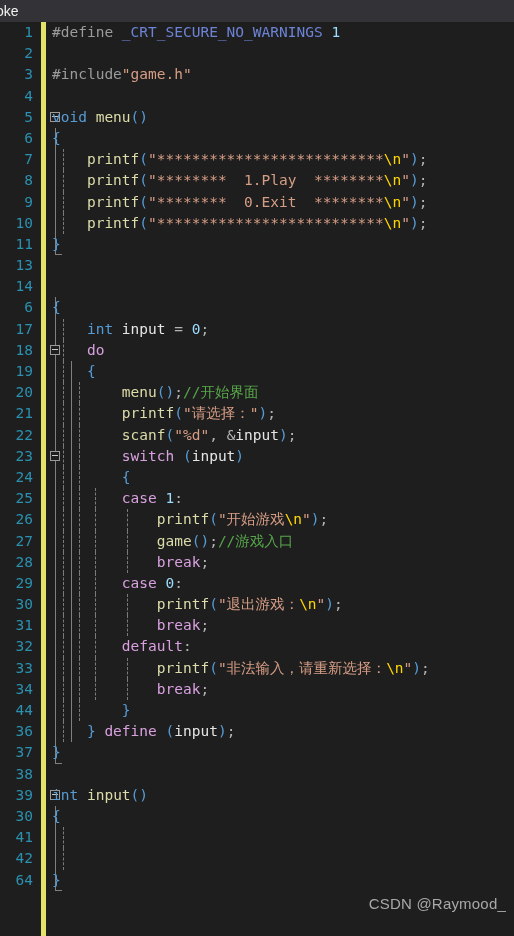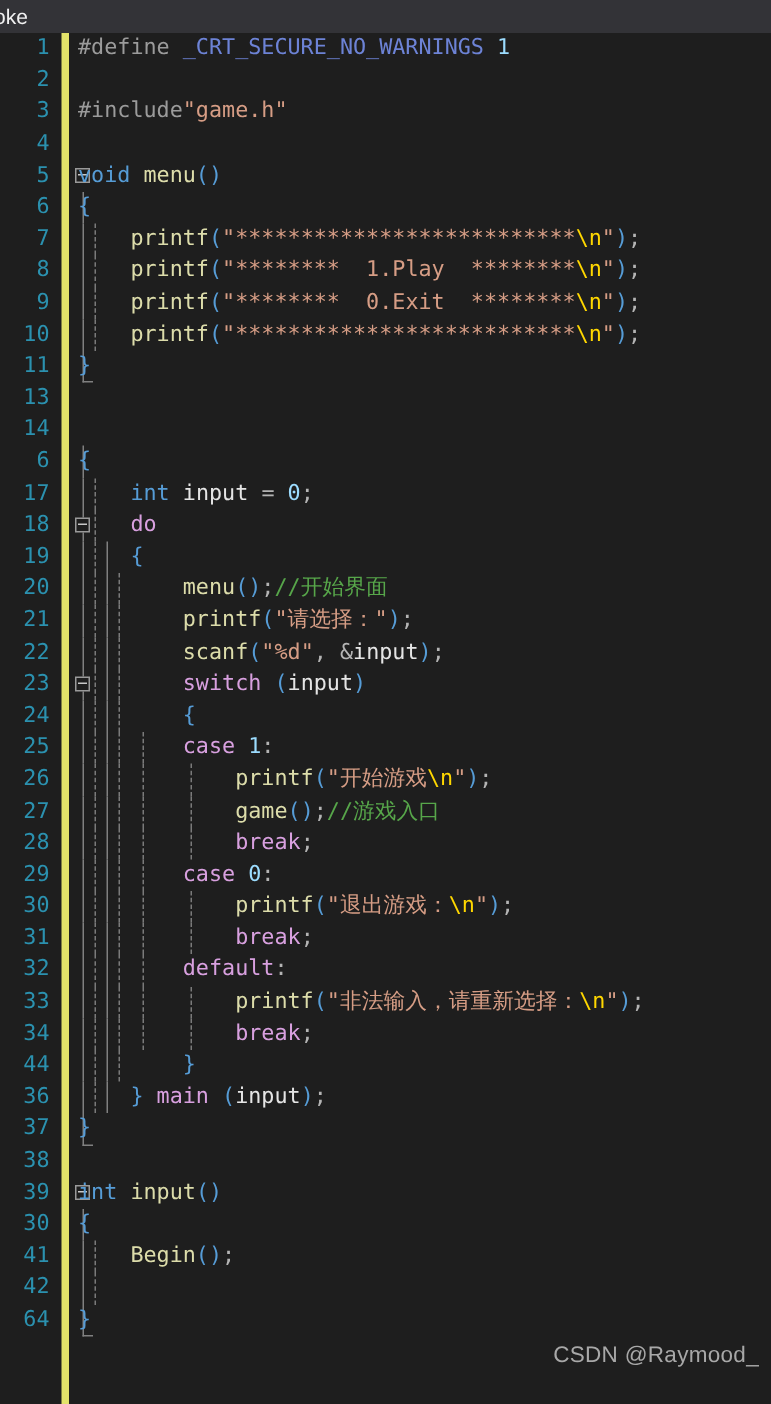--- a/index.html
+++ b/index.html
@@ -209,23 +209,23 @@
       <div class="line"><div class="lineno">26</div><div class="vline" style="left: 55px;"></div><div class="vline" style="left: 71px;"></div><div class="vline dash" style="left: 63px;"></div><div class="vline dash" style="left: 79px;"></div><div class="vline dash" style="left: 95px;"></div><div class="vline dash" style="left: 127px;"></div><div class="content">            <span class="fn">printf</span><span class="brk">(</span><span class="str">"开始游戏<span class="esc">\n</span>"</span><span class="brk">)</span><span class="op">;</span></div></div>
       <div class="line"><div class="lineno">27</div><div class="vline" style="left: 55px;"></div><div class="vline" style="left: 71px;"></div><div class="vline dash" style="left: 63px;"></div><div class="vline dash" style="left: 79px;"></div><div class="vline dash" style="left: 95px;"></div><div class="vline dash" style="left: 127px;"></div><div class="content">            <span class="fn">game</span><span class="brk">(</span><span class="brk">)</span><span class="op">;</span><span class="cmt">//游戏入口</span></div></div>
       <div class="line"><div class="lineno">28</div><div class="vline" style="left: 55px;"></div><div class="vline" style="left: 71px;"></div><div class="vline dash" style="left: 63px;"></div><div class="vline dash" style="left: 79px;"></div><div class="vline dash" style="left: 95px;"></div><div class="vline dash" style="left: 127px;"></div><div class="content">            <span class="kwc">break</span><span class="op">;</span></div></div>
       <div class="line"><div class="lineno">29</div><div class="vline" style="left: 55px;"></div><div class="vline" style="left: 71px;"></div><div class="vline dash" style="left: 63px;"></div><div class="vline dash" style="left: 79px;"></div><div class="vline dash" style="left: 95px;"></div><div class="content">        <span class="kwc">case</span> <span class="numlt">0</span><span class="op">:</span></div></div>
       <div class="line"><div class="lineno">30</div><div class="vline" style="left: 55px;"></div><div class="vline" style="left: 71px;"></div><div class="vline dash" style="left: 63px;"></div><div class="vline dash" style="left: 79px;"></div><div class="vline dash" style="left: 95px;"></div><div class="vline dash" style="left: 127px;"></div><div class="content">            <span class="fn">printf</span><span class="brk">(</span><span class="str">"退出游戏：<span class="esc">\n</span>"</span><span class="brk">)</span><span class="op">;</span></div></div>
       <div class="line"><div class="lineno">31</div><div class="vline" style="left: 55px;"></div><div class="vline" style="left: 71px;"></div><div class="vline dash" style="left: 63px;"></div><div class="vline dash" style="left: 79px;"></div><div class="vline dash" style="left: 95px;"></div><div class="vline dash" style="left: 127px;"></div><div class="content">            <span class="kwc">break</span><span class="op">;</span></div></div>
       <div class="line"><div class="lineno">32</div><div class="vline" style="left: 55px;"></div><div class="vline" style="left: 71px;"></div><div class="vline dash" style="left: 63px;"></div><div class="vline dash" style="left: 79px;"></div><div class="vline dash" style="left: 95px;"></div><div class="content">        <span class="kwc">default</span><span class="op">:</span></div></div>
       <div class="line"><div class="lineno">33</div><div class="vline" style="left: 55px;"></div><div class="vline" style="left: 71px;"></div><div class="vline dash" style="left: 63px;"></div><div class="vline dash" style="left: 79px;"></div><div class="vline dash" style="left: 95px;"></div><div class="vline dash" style="left: 127px;"></div><div class="content">            <span class="fn">printf</span><span class="brk">(</span><span class="str">"非法输入，请重新选择：<span class="esc">\n</span>"</span><span class="brk">)</span><span class="op">;</span></div></div>
       <div class="line"><div class="lineno">34</div><div class="vline" style="left: 55px;"></div><div class="vline" style="left: 71px;"></div><div class="vline dash" style="left: 63px;"></div><div class="vline dash" style="left: 79px;"></div><div class="vline dash" style="left: 95px;"></div><div class="vline dash" style="left: 127px;"></div><div class="content">            <span class="kwc">break</span><span class="op">;</span></div></div>
       <div class="line"><div class="lineno">44</div><div class="vline" style="left: 55px;"></div><div class="vline" style="left: 71px;"></div><div class="vline dash" style="left: 63px;"></div><div class="vline dash" style="left: 79px;"></div><div class="content">        <span class="brk">}</span></div></div>
-      <div class="line"><div class="lineno">36</div><div class="vline" style="left: 55px;"></div><div class="vline" style="left: 71px;"></div><div class="vline dash" style="left: 63px;"></div><div class="content">    <span class="brk">}</span> <span class="kwc">main</span> <span class="brk">(</span><span class="id">input</span><span class="brk">)</span><span class="op">;</span></div></div>
+      <div class="line"><div class="lineno">36</div><div class="vline" style="left: 55px;"></div><div class="vline" style="left: 71px;"></div><div class="vline dash" style="left: 63px;"></div><div class="content">    <span class="brk">}</span> <span class="kwc">define</span> <span class="brk">(</span><span class="id">input</span><span class="brk">)</span><span class="op">;</span></div></div>
       <div class="line"><div class="lineno">37</div><div class="vline endcap" style="left: 55px;"></div><div class="content"><span class="brk">}</span></div></div>
       <div class="line"><div class="lineno">38</div><div class="content"></div></div>
       <div class="line"><div class="lineno">39</div><div class="fold"></div><div class="content"><span class="kw">int</span> <span class="fn">input</span><span class="brk">(</span><span class="brk">)</span></div></div>
       <div class="line"><div class="lineno">30</div><div class="vline" style="left: 55px;"></div><div class="content"><span class="brk">{</span></div></div>
-      <div class="line"><div class="lineno">41</div><div class="vline" style="left: 55px;"></div><div class="vline dash" style="left: 63px;"></div><div class="content">    <span class="fn">Begin</span><span class="brk">(</span><span class="brk">)</span><span class="op">;</span></div></div>
+      <div class="line"><div class="lineno">41</div><div class="vline" style="left: 55px;"></div><div class="vline dash" style="left: 63px;"></div></div>
       <div class="line"><div class="lineno">42</div><div class="vline" style="left: 55px;"></div><div class="vline dash" style="left: 63px;"></div></div>
       <div class="line"><div class="lineno">64</div><div class="vline endcap" style="left: 55px;"></div><div class="content"><span class="brk">}</span></div></div>
     </div>
   <div id="watermark">CSDN @Raymood_</div>
 </div>
 
 </body></html>

